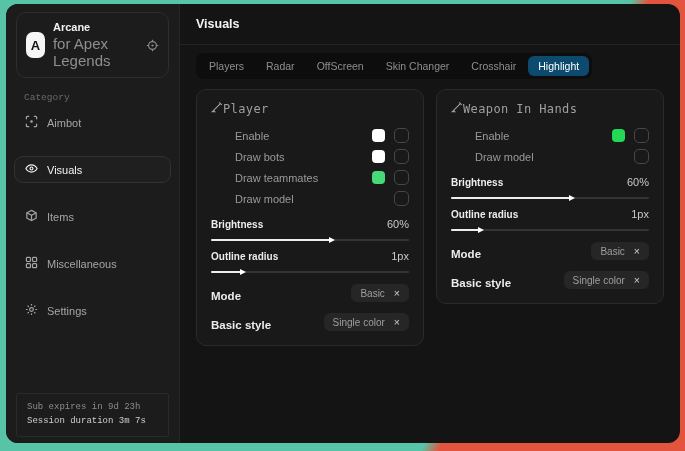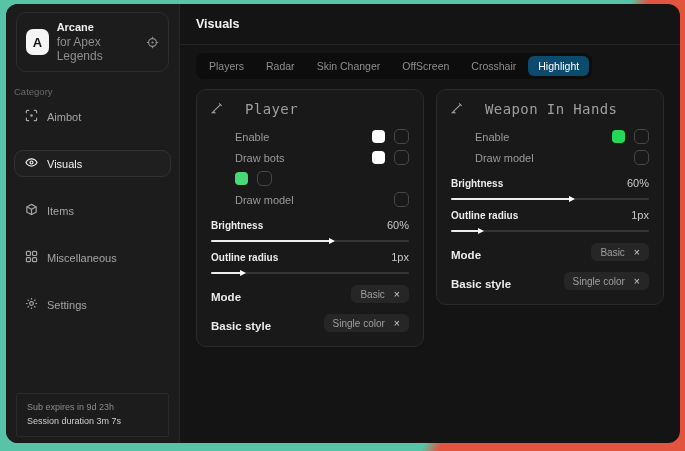--- a/index.html
+++ b/index.html
@@ -20,34 +20,34 @@
   }
   .app-card {
     display:flex; align-items:center; gap:8px;
     border:1px solid #2d2d2d; border-radius:10px; padding:8px 9px; margin:0 2px;
   }
   .logo {
     width:26px; height:26px; border-radius:7px; background:#f5f5f5; color:#141414;
     font-weight:bold; font-size:13px; display:flex; align-items:center; justify-content:center;
   }
   .app-title { font-size:11px; font-weight:700; color:#f0f0f0; }
-  .app-sub { font-size:12px; color:#8e8e8e; margin-top:2px; }
+  .app-sub { font-size:15px; color:#8e8e8e; margin-top:2px; }
   .header-icon { margin-left:auto; color:#8b8b8b; display:flex; }
-  .cat-label { margin:14px 10px 6px 0; font-size:9.5px; color:#6a6a6a; }
+  .cat-label { margin:14px 10px 6px 10px; font-size:9.5px; color:#6a6a6a;font-family:Liberation Mono, monospace; }
   .nav { display:flex; flex-direction:column; gap:20px; }
   .nav-item {
     height:27px; display:flex; align-items:center; gap:9px; padding:0 10px;
     border:1px solid transparent; border-radius:9px; color:#a5a5a5; font-size:11px; cursor:pointer;
   }
   .nav-item svg { flex:0 0 auto; }
   .nav-item.active { color:#f2f2f2; border-color:#323232; background:#1f1f1f; }
   .side-spacer { flex:1; }
   .footer-card {
     border:1px solid #2a2a2a; border-radius:2px; padding:7px 10px; margin:0 2px;
-    font-family:Liberation Sans, sans-serif; font-size:9px; line-height:1.55;
+    font-family:Liberation Mono, monospace; font-size:9px; line-height:1.55;
   }
   .footer-line1 { color:#8c8c8c; }
   .footer-line2 { color:#cfcfcf; }
   
   .main { flex:1; display:flex; flex-direction:column; min-width:0; }
   .main-header {
     height:41px; display:flex; align-items:center; padding:0 16px;
     border-bottom:1px solid #222222;
   }
   .main-title { font-size:12.5px; font-weight:700; color:#f3f3f3; }
@@ -58,22 +58,22 @@
   .tab {
     padding:4px 10px; border-radius:6px; font-size:10.5px; color:#8f8f8f; cursor:pointer; white-space:nowrap;
   }
   .tab.active { background:#0c4a6e; color:#ffffff; }
   .content { padding:10px 16px; display:flex; gap:12px; align-items:flex-start; }
   .panel {
     width:234px; background:#191919; border:1px solid #2a2a2a; border-radius:10px;
     padding:11px 14px 14px 14px;
   }
   .panel-title {
-    display:flex; align-items:center; gap:22px; color:#9f9f9f;
-    font-family:"DejaVu Sans Mono", monospace; font-size:14px; letter-spacing:.4px; margin-bottom:9px;
+    display:flex; align-items:center; gap:0; color:#9f9f9f;
+    font-family:"DejaVu Sans Mono", monospace; font-size:12px; letter-spacing:.4px; margin-bottom:9px;
   }
   .toggle-row { height:21px; display:flex; align-items:center;margin-left:24px; }
   .toggle-label { flex:1; font-size:11px; color:#9a9a9a; }
   .swatch { width:13px; height:13px; border-radius:4px; margin-right:9px; cursor:pointer; }
   .checkbox {
     width:15px; height:15px; border:1.5px solid #474747; border-radius:5px;
     background:transparent; cursor:pointer;
   }
   .slider-block { margin-top:9px; }
   .slider-head { display:flex; justify-content:space-between; align-items:center; }
@@ -180,22 +180,22 @@
 
     <main class="main">
       <div class="main-header">
         <span class="main-title">Visuals</span>
       </div>
 
       <div class="tabbar-row">
         <div class="tabbar">
           <div class="tab">Players</div>
           <div class="tab">Radar</div>
+          <div class="tab">OffScreen</div>
           <div class="tab">Skin Changer</div>
-          <div class="tab">OffScreen</div>
           <div class="tab">Crosshair</div>
           <div class="tab active">Highlight</div>
         </div>
       </div>
 
       <div class="content">
 
         <section class="panel">
           <div class="panel-title">
             <span>
@@ -210,20 +210,21 @@
             <span class="toggle-label">Enable</span>
             <span class="swatch" style="background: rgb(255, 255, 255);"></span>
             <span class="checkbox"></span>
           </div>
           <div class="toggle-row">
             <span class="toggle-label">Draw bots</span>
             <span class="swatch" style="background: rgb(255, 255, 255);"></span>
             <span class="checkbox"></span>
           </div>
           <div class="toggle-row">
+            <span class="toggle-label">Draw teammates</span>
             <span class="swatch" style="background: rgb(71, 217, 119);"></span>
             <span class="checkbox"></span>
           </div>
           <div class="toggle-row">
             <span class="toggle-label">Draw model</span>
             <span class="checkbox"></span>
           </div>
 
           <div class="slider-block">
             <div class="slider-head">

